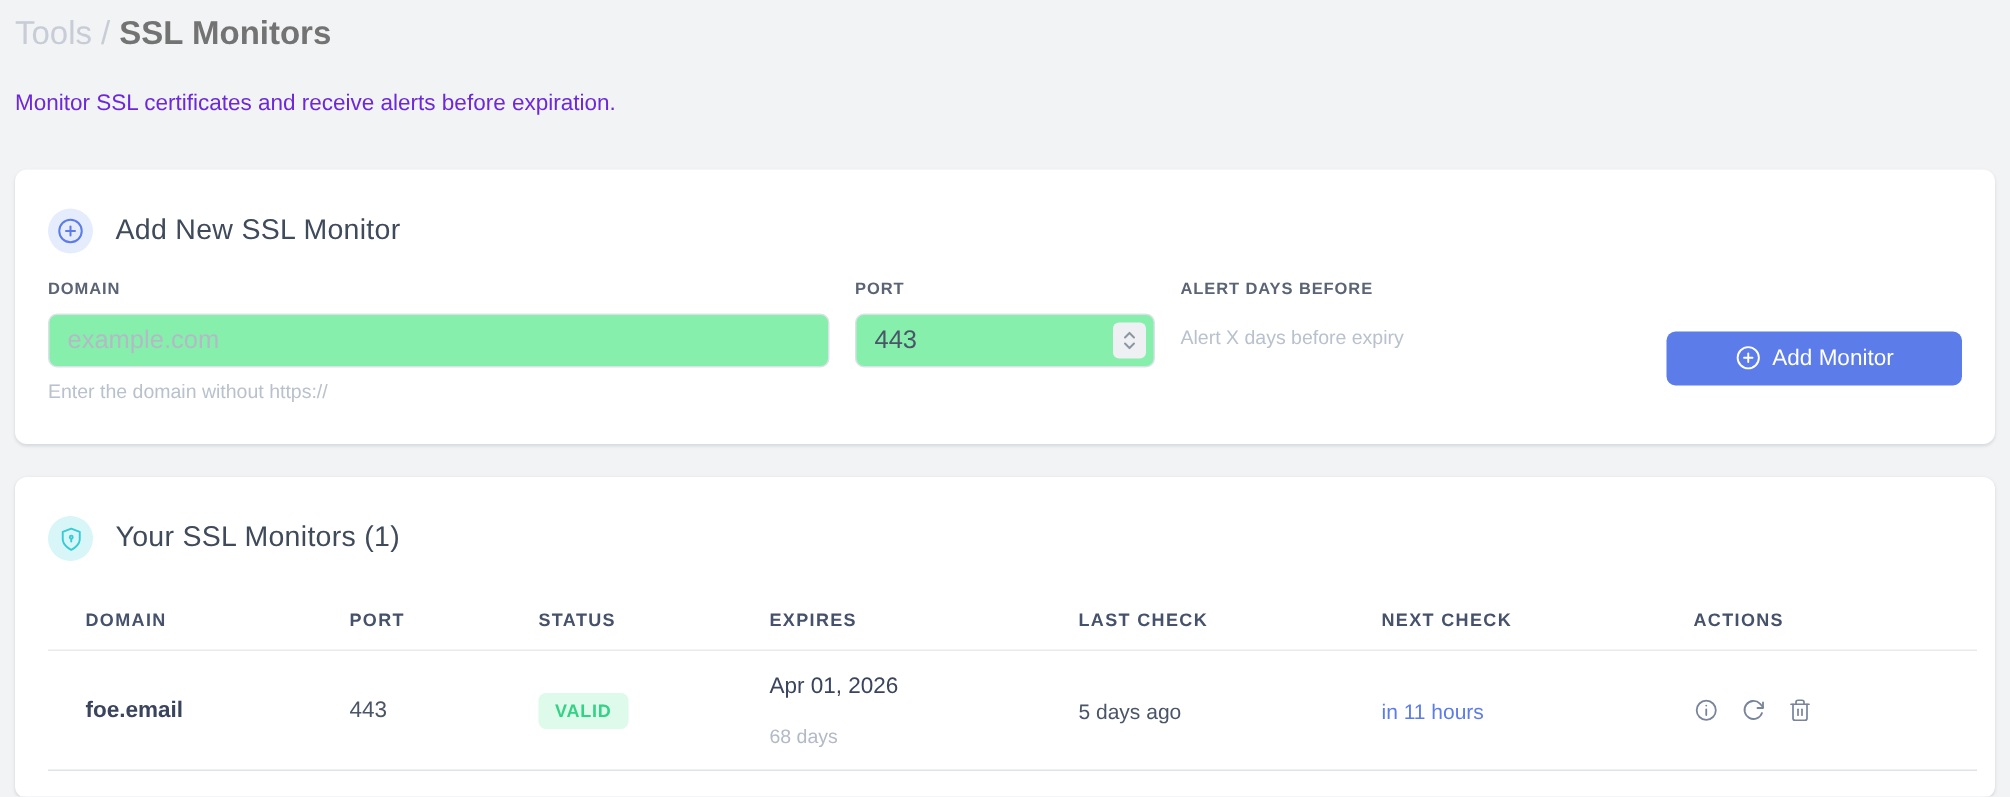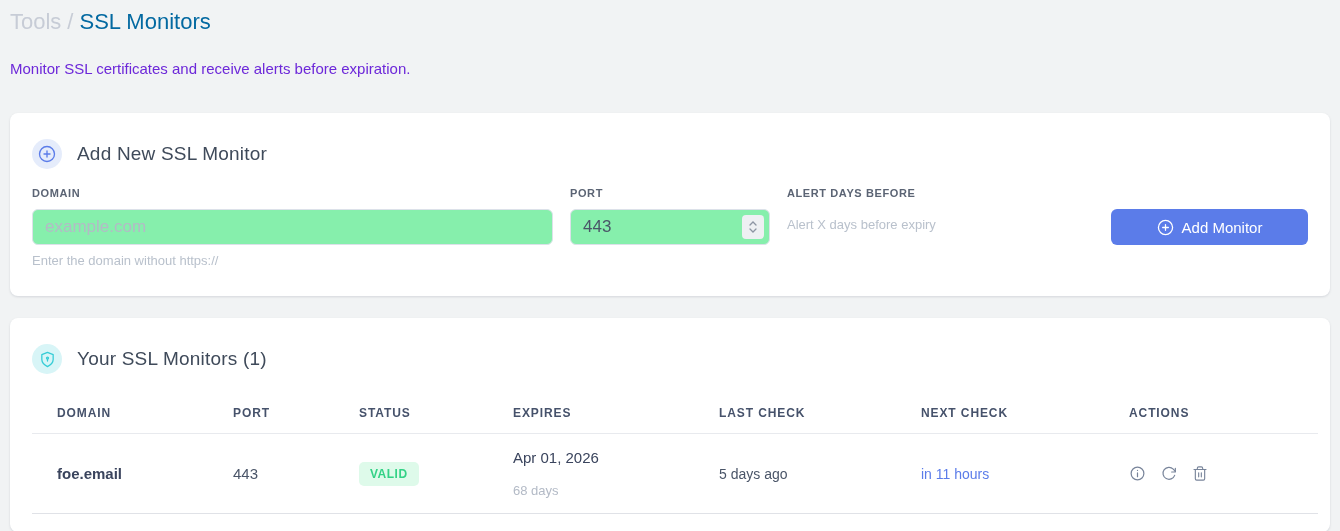--- a/index.html
+++ b/index.html
@@ -6,21 +6,21 @@
   html,body { width:1340px; height:531px; overflow:hidden; }
   body {
     background:#f1f3f4;
     font-family:"Liberation Sans","DejaVu Sans",sans-serif;
     color:#4a5568;
   }
   .page-header { padding:8px 10px 0 10px; }
   .breadcrumb { font-size:22px; line-height:28px; }
   .breadcrumb .muted { color:#c7ccd6; font-weight:400; }
   .breadcrumb .sep { color:#c7ccd6; margin:0 6px; }
-  .breadcrumb .current { color:#0369a1; font-weight:400; }
+  .breadcrumb .current { color:#737373; font-weight:700; }
   .subtitle { margin-top:24px; font-size:15px; color:#6d28d9; }
 
   .card {
     margin:0 10px; background:#ffffff; border-radius:8px;
     box-shadow:0 1px 3px rgba(20,30,60,.08), 0 1px 2px rgba(20,30,60,.05);
   }
   .card-1 { margin-top:36px; padding:26px 22px 28px 22px; }
   .card-2 { margin-top:22px; padding:26px 12px 18px 22px; }
 
   .card-header { display:flex; align-items:center; gap:15px; }
@@ -30,21 +30,21 @@
   }
   .icon-badge.blue { background:#e5ecfb; color:#5b7ce9; }
   .icon-badge.cyan { background:#d8f5f7; color:#35ccd6; }
   .card-title { font-size:19px; font-weight:500; color:#3f4a5a; letter-spacing:.2px; }
 
   .form-row { display:flex; margin-top:18px; gap:17px; }
   .form-col { display:flex; flex-direction:column; }
   .col-domain { width:521px; }
   .col-port   { width:200px; }
   .col-alert  { width:307px; }
-  .col-submit { width:197px; }
+  .col-submit { width:197px;justify-content:center; }
   .field-label {
     font-size:11px; font-weight:600; color:#5b6474;
     letter-spacing:.6px; margin-bottom:9px; height:13px;
   }
   .input-wrap { position:relative; }
   .text-input {
     width:100%; height:36px; border:1px solid #dce1e9; border-radius:6px;
     padding:0 12px; font-size:17px; color:#4a5568; background:#86efac; outline:none;
     font-family:"Liberation Sans","DejaVu Sans",sans-serif;
   }

